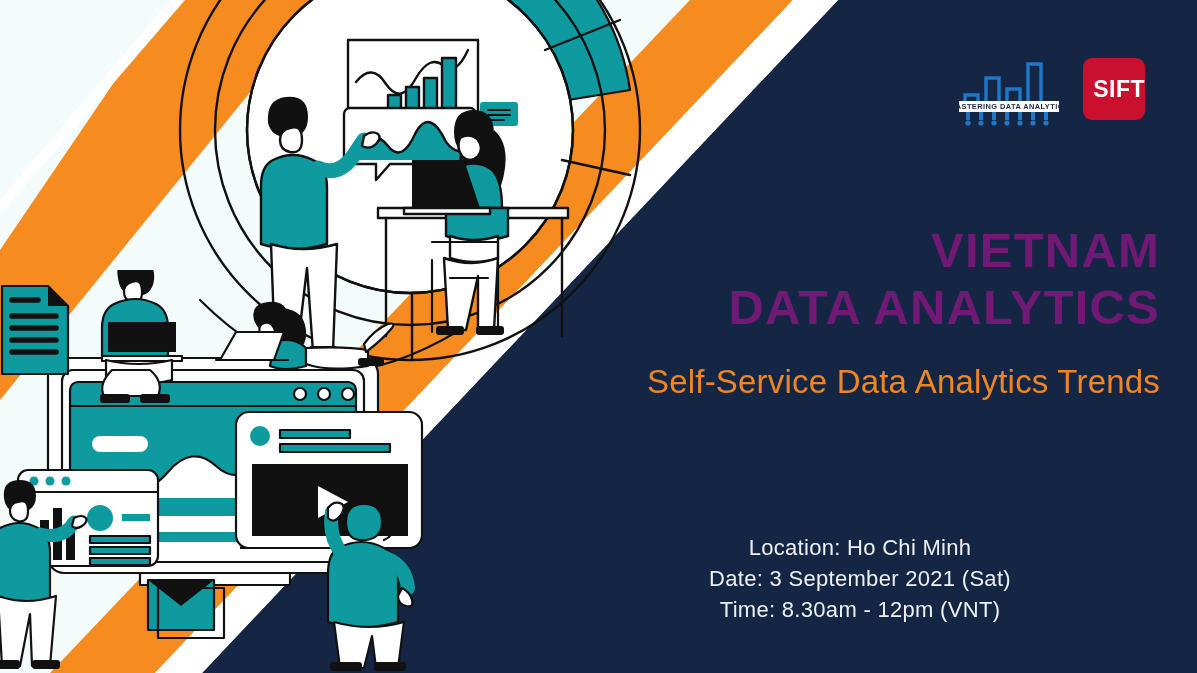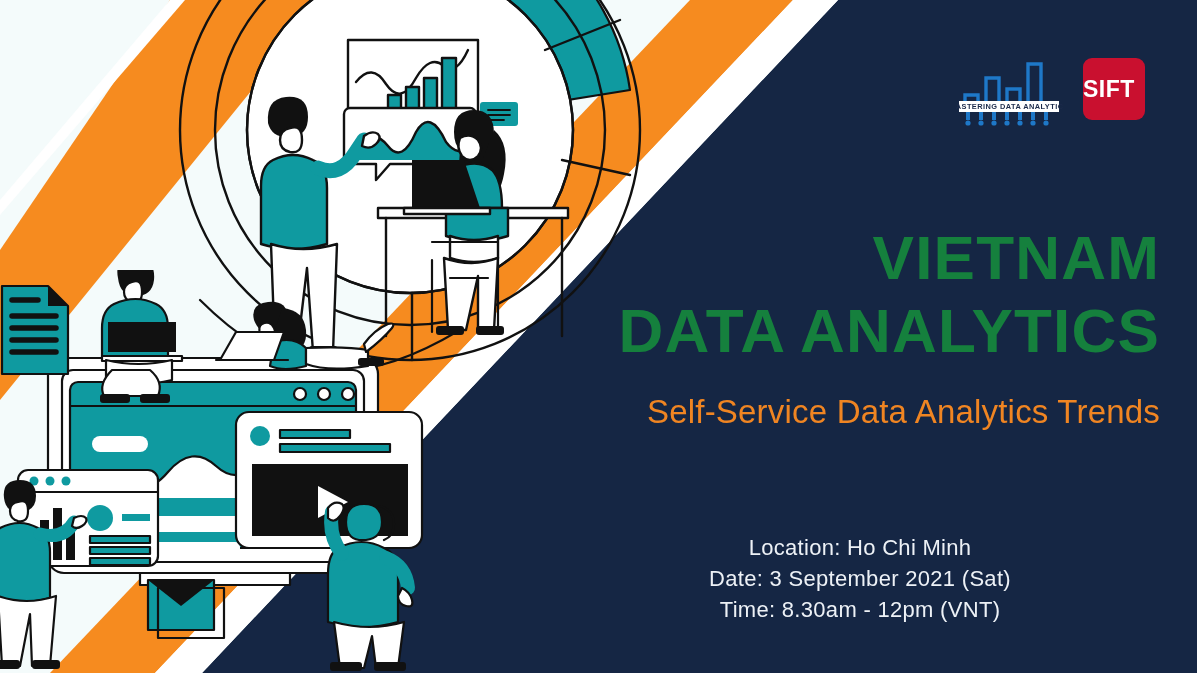--- a/index.html
+++ b/index.html
@@ -17,22 +17,22 @@
   
   #illo-top{position:absolute;left:150px;top:-140px;width:520px;height:560px;}
   #illo-bottom{position:absolute;left:-10px;top:270px;width:470px;height:403px;}
 
   
   #right-text{
     position:absolute;left:560px;top:222px;width:600px;
     text-align:right;
   }
   .title-line{
-    color:#15803d;
-    font-size:62px;
+    color:#701a75;
+    font-size:49px;
     font-weight:700;
     letter-spacing:1.2px;
     line-height:1.17;
     white-space:nowrap;
   }
   #subtitle{
     margin-top:26px;
     color:#F08522;
     font-size:33px;
     font-weight:400;
@@ -52,21 +52,21 @@
     white-space:nowrap;
   }
 
   
   #logos{position:absolute;left:955px;top:52px;width:200px;height:84px;}
   #mda-logo{position:absolute;left:0;top:2px;width:108px;height:80px;}
   #sift-logo{
     position:absolute;left:128px;top:6px;
     width:62px;height:62px;border-radius:9px;
     background:#C9102F;
-    display:flex;align-items:center;justify-content:flex-start;
+    display:flex;align-items:center;justify-content:flex-end;
   }
   #sift-logo span{
     color:#ffffff;font-size:23px;font-weight:700;
     letter-spacing:0.5px;font-family:"Liberation Sans", sans-serif;
   }
 </style>
 </head>
 <body>
 
 <div id="stage">

